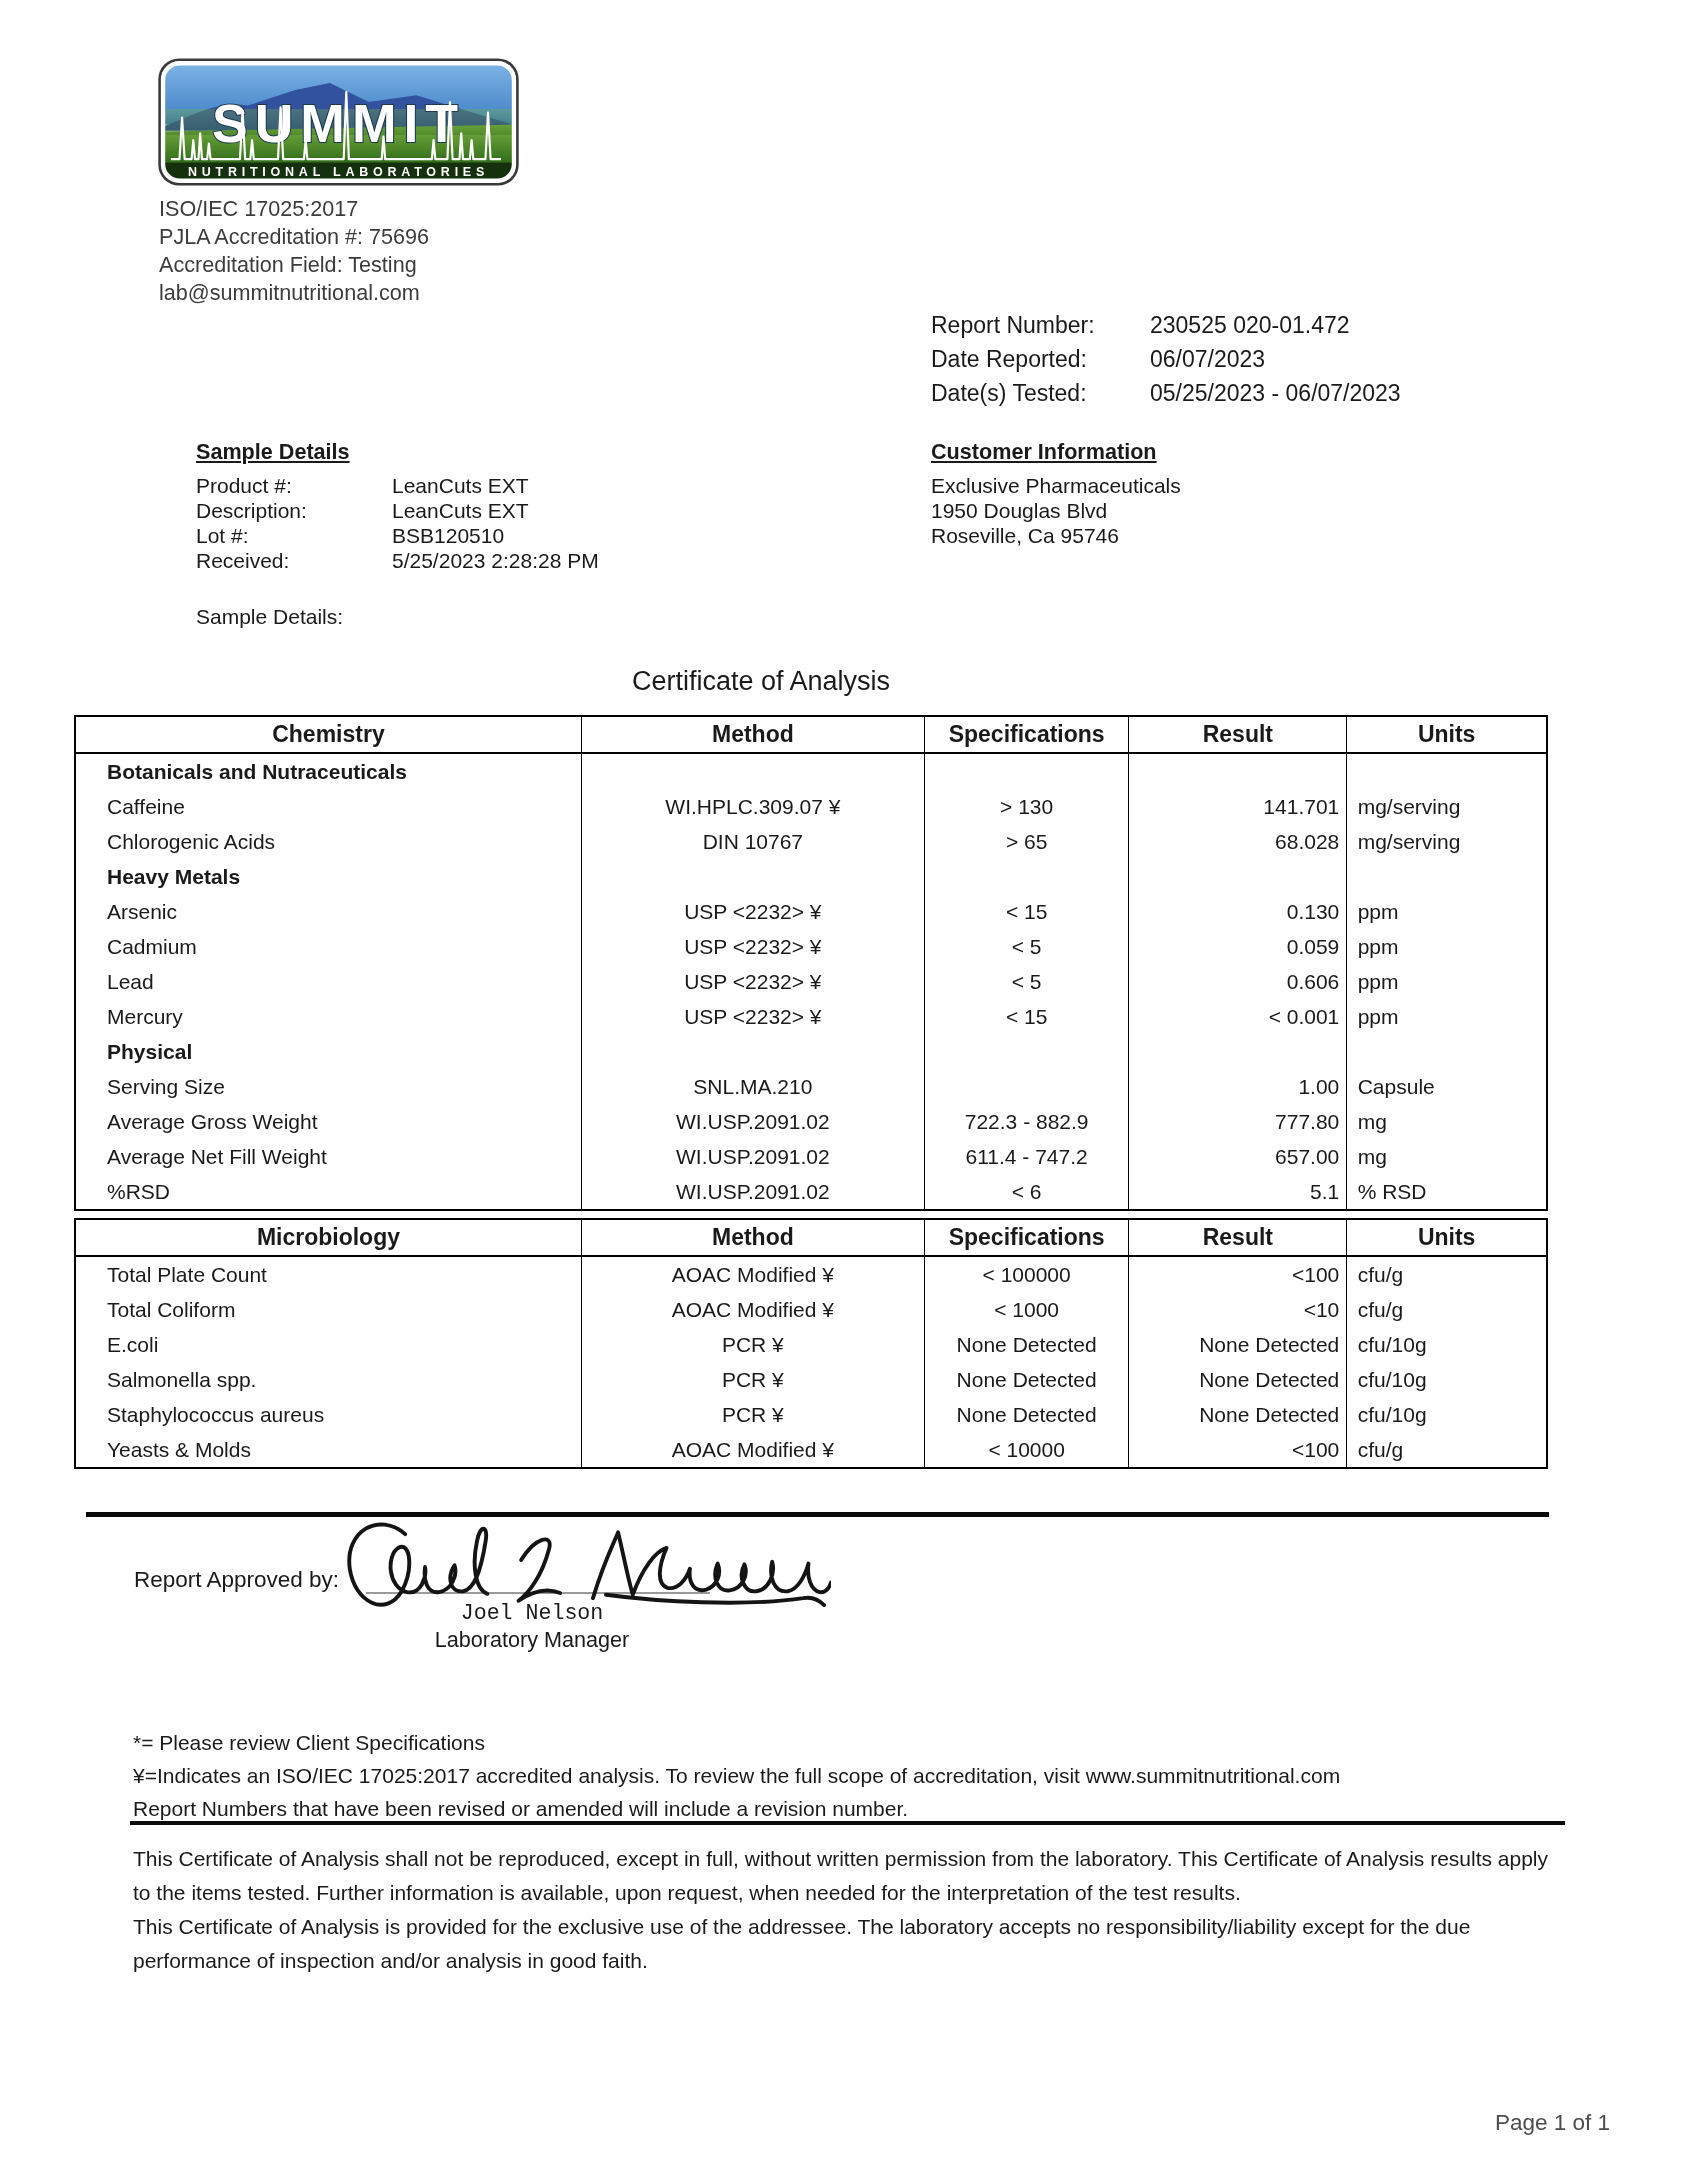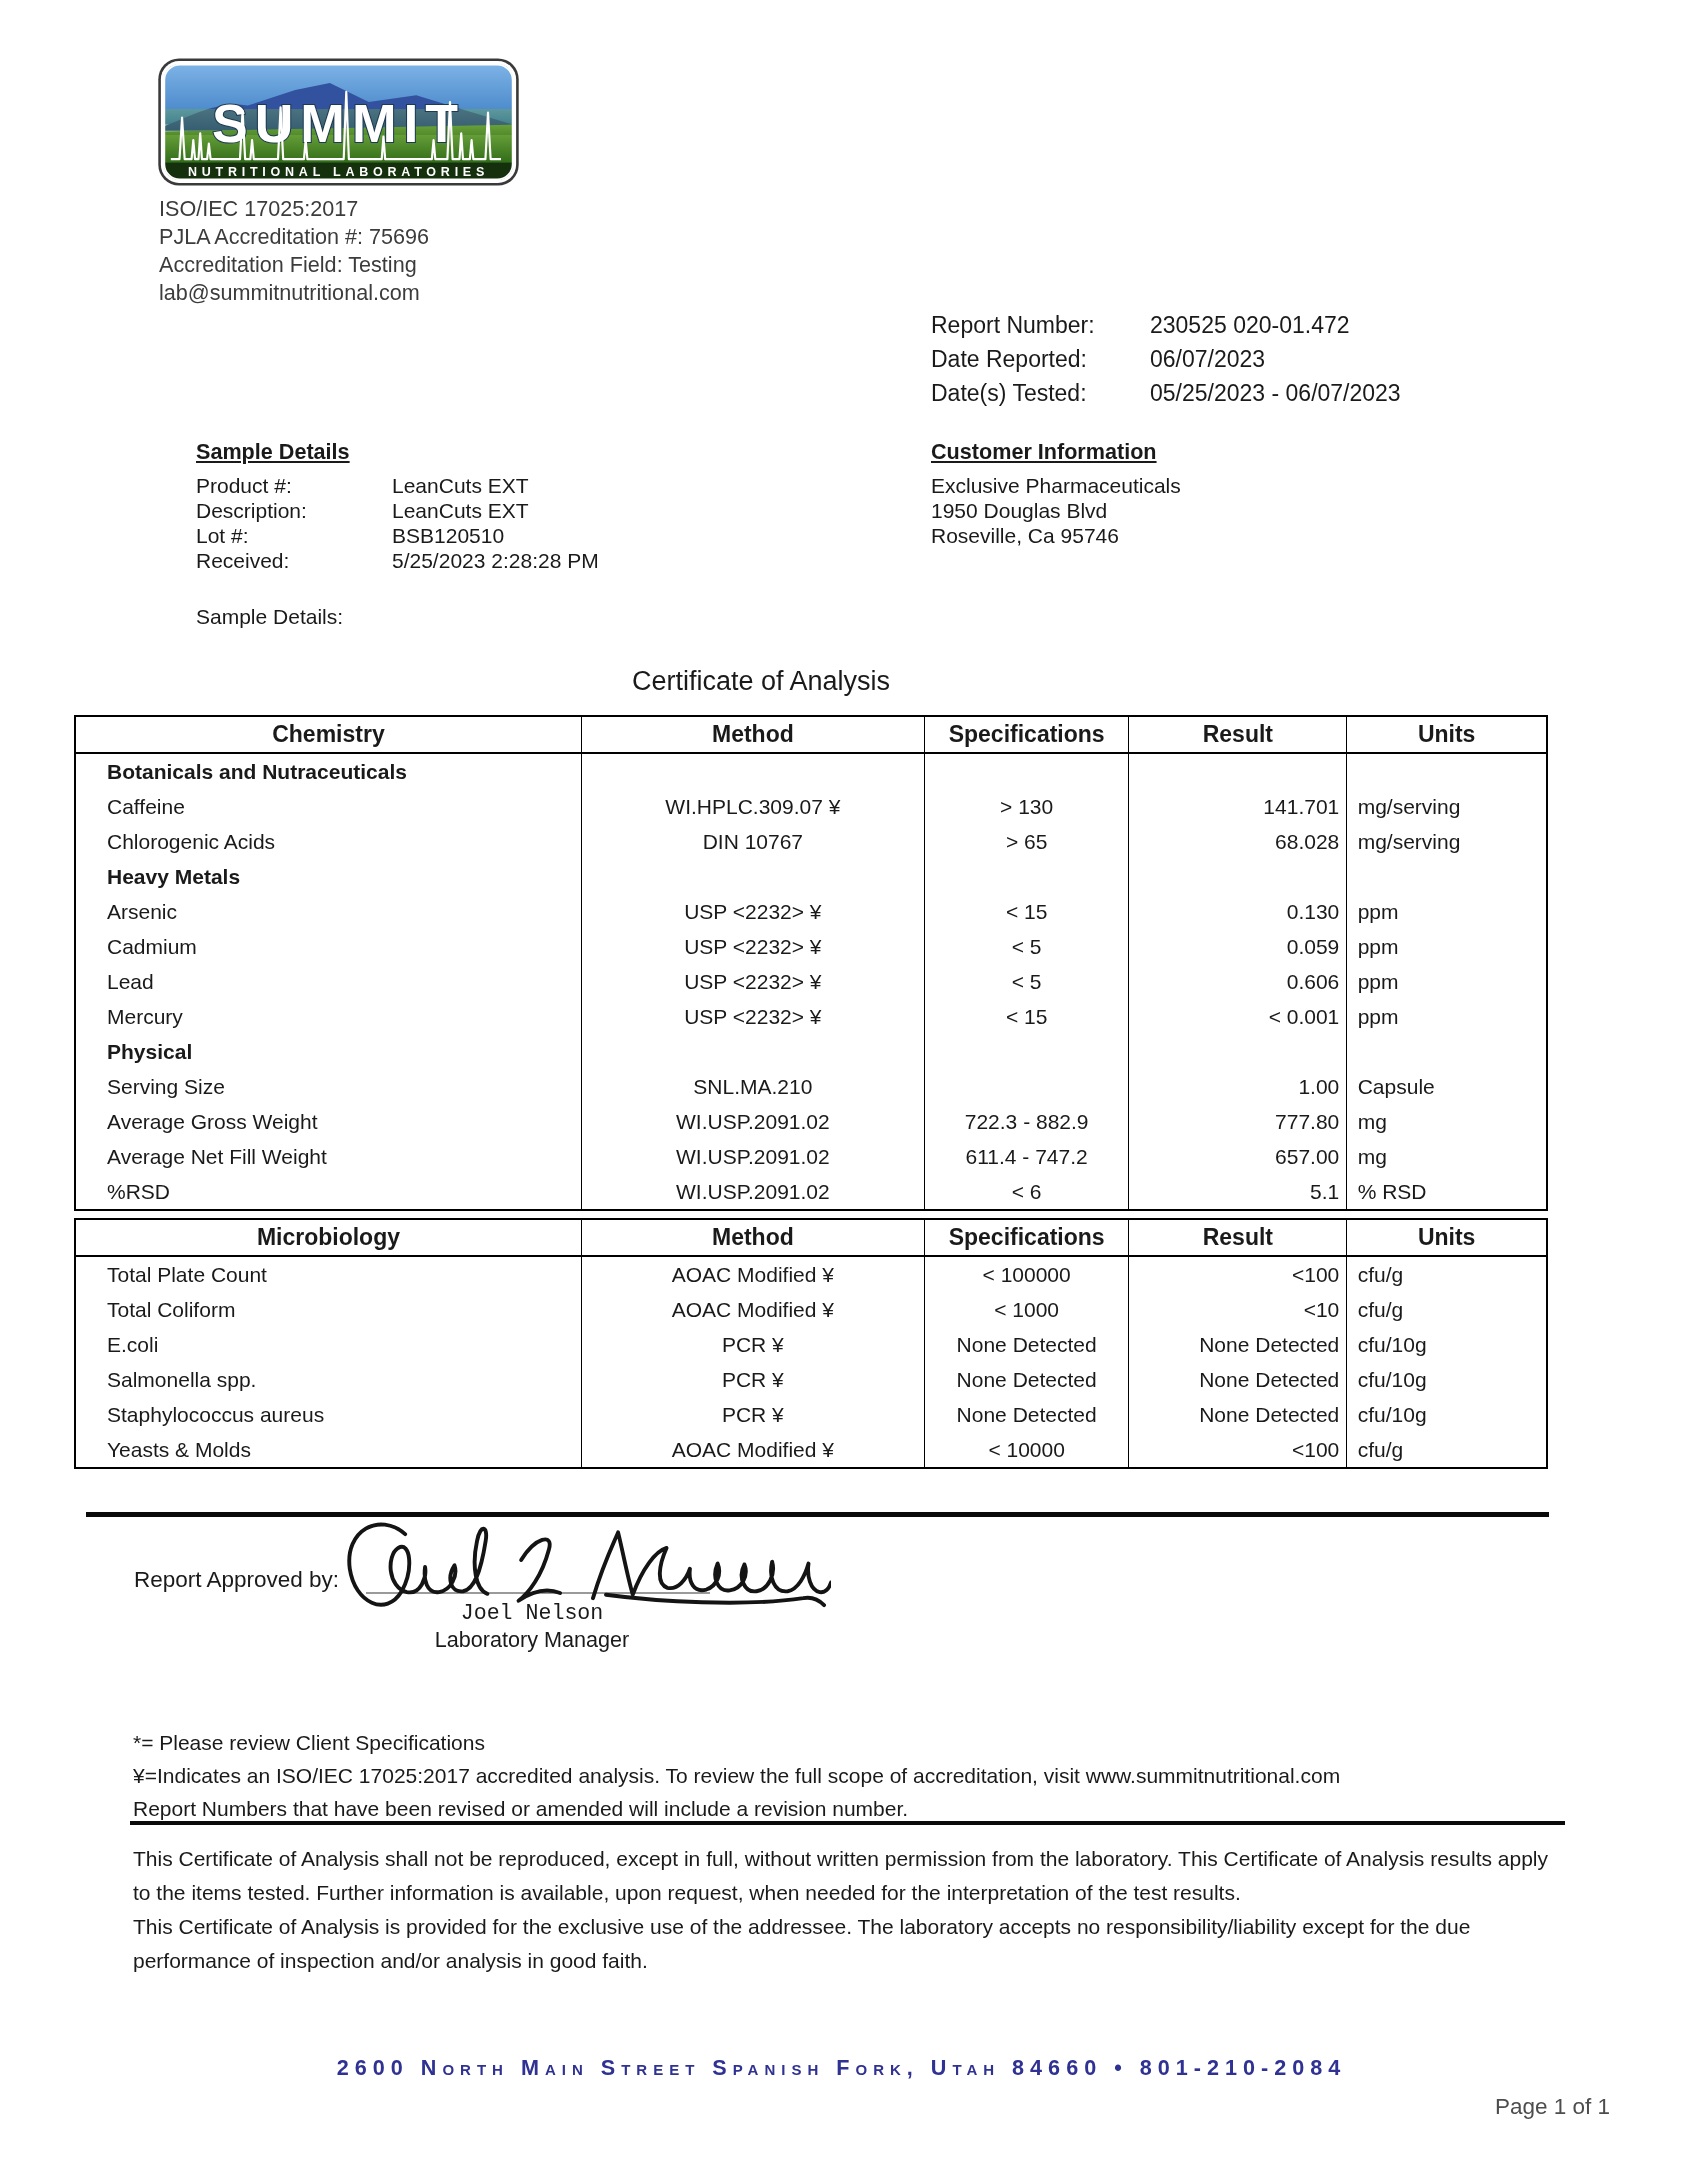--- a/index.html
+++ b/index.html
@@ -339,17 +339,16 @@
       <div>Report Numbers that have been revised or amended will include a revision number.</div>
     </div>
 
   <div class="abs rule-2"></div>
 
   <div class="abs disclaimer">
       <p>This Certificate of Analysis shall not be reproduced, except in full, without written permission from the laboratory. This Certificate of Analysis results apply to the items tested. Further information is available, upon request, when needed for the interpretation of the test results.</p>
       <p>This Certificate of Analysis is provided for the exclusive use of the addressee. The laboratory accepts no responsibility/liability except for the due performance of inspection and/or analysis in good faith.</p>
     </div>
 
-  <div class="abs footer-address" style="color: rgb(47, 49, 147);">2600 North Main Street  Spanish Fork, Utah  84660 • 801-210-2084</div>
-  <div class="abs page-number" style="color: rgb(77, 77, 77);">Page 1 of 1</div>
+  <div class="abs page-number" style="color: rgb(77, 77, 77); margin-top: 16px;">Page 1 of 1</div>
 
 </div>
 
 
 </body></html>

